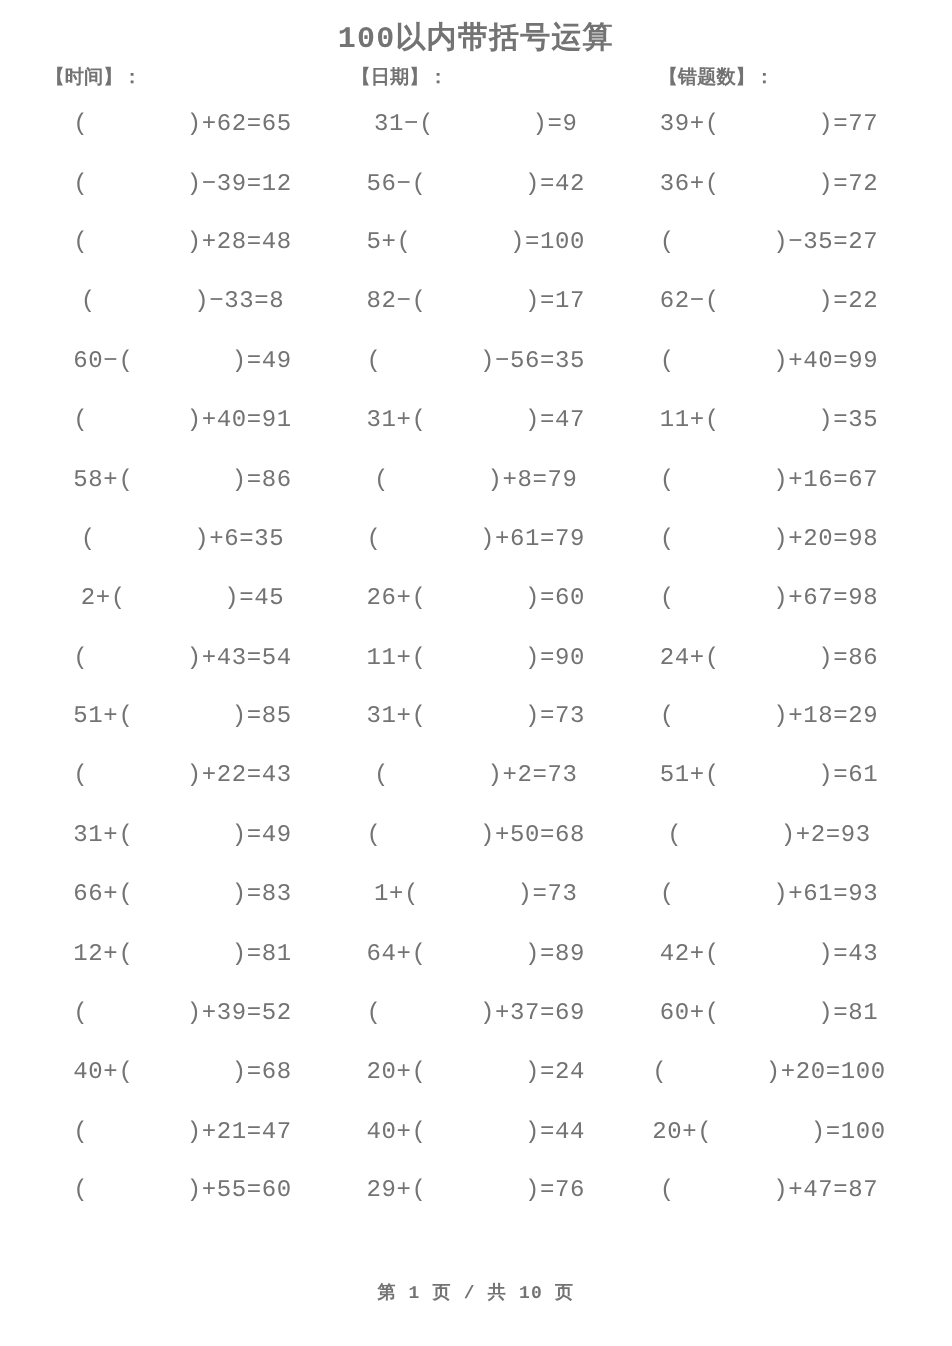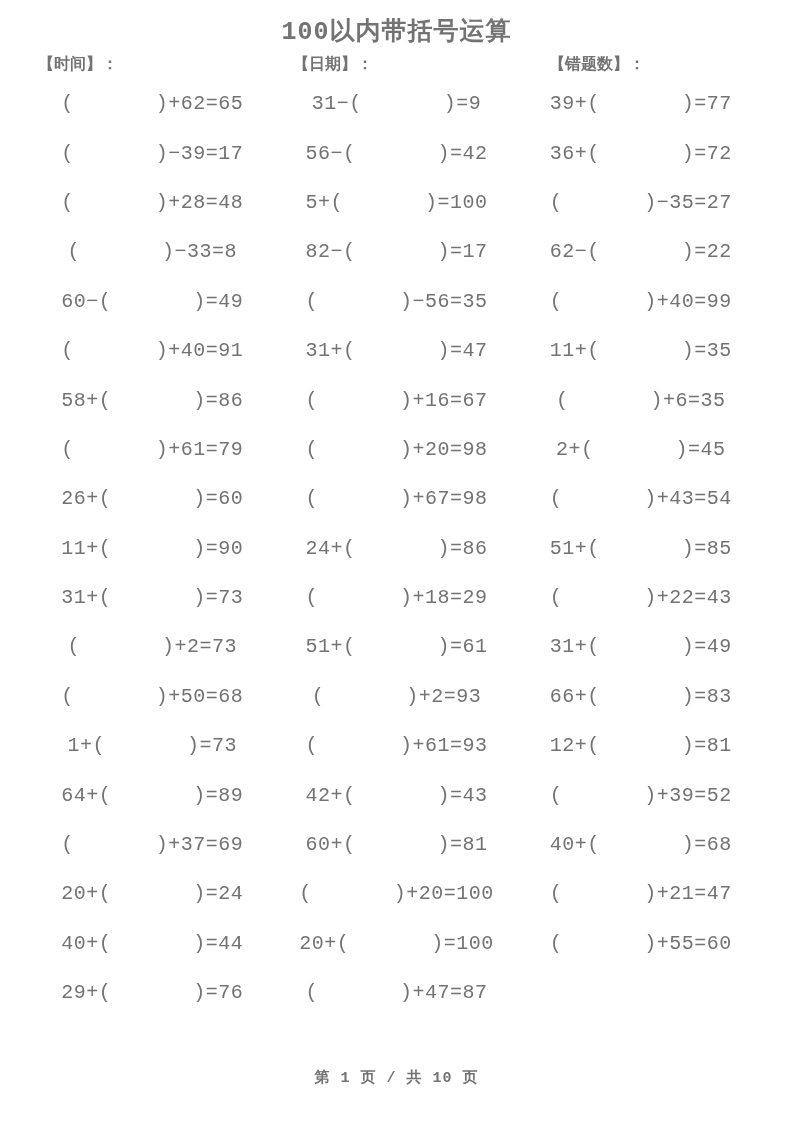--- a/index.html
+++ b/index.html
@@ -78,36 +78,37 @@
   <div class="meta">
     <span class="meta-label">【时间】：</span>
     <span class="meta-label">【日期】：</span>
     <span class="meta-label">【错题数】：</span>
   </div>
 
   <div class="problems" id="problems">
       <span class="problem">(    )+62=65</span>
       <span class="problem">31−(    )=9</span>
       <span class="problem">39+(    )=77</span>
-      <span class="problem">(    )−39=17</span>
+      <span class="problem">(    )−39=12</span>
       <span class="problem">56−(    )=42</span>
       <span class="problem">36+(    )=72</span>
       <span class="problem">(    )+28=48</span>
       <span class="problem">5+(    )=100</span>
       <span class="problem">(    )−35=27</span>
       <span class="problem">(    )−33=8</span>
       <span class="problem">82−(    )=17</span>
       <span class="problem">62−(    )=22</span>
       <span class="problem">60−(    )=49</span>
       <span class="problem">(    )−56=35</span>
       <span class="problem">(    )+40=99</span>
       <span class="problem">(    )+40=91</span>
       <span class="problem">31+(    )=47</span>
       <span class="problem">11+(    )=35</span>
       <span class="problem">58+(    )=86</span>
+      <span class="problem">(    )+8=79</span>
       <span class="problem">(    )+16=67</span>
       <span class="problem">(    )+6=35</span>
       <span class="problem">(    )+61=79</span>
       <span class="problem">(    )+20=98</span>
       <span class="problem">2+(    )=45</span>
       <span class="problem">26+(    )=60</span>
       <span class="problem">(    )+67=98</span>
       <span class="problem">(    )+43=54</span>
       <span class="problem">11+(    )=90</span>
       <span class="problem">24+(    )=86</span>

